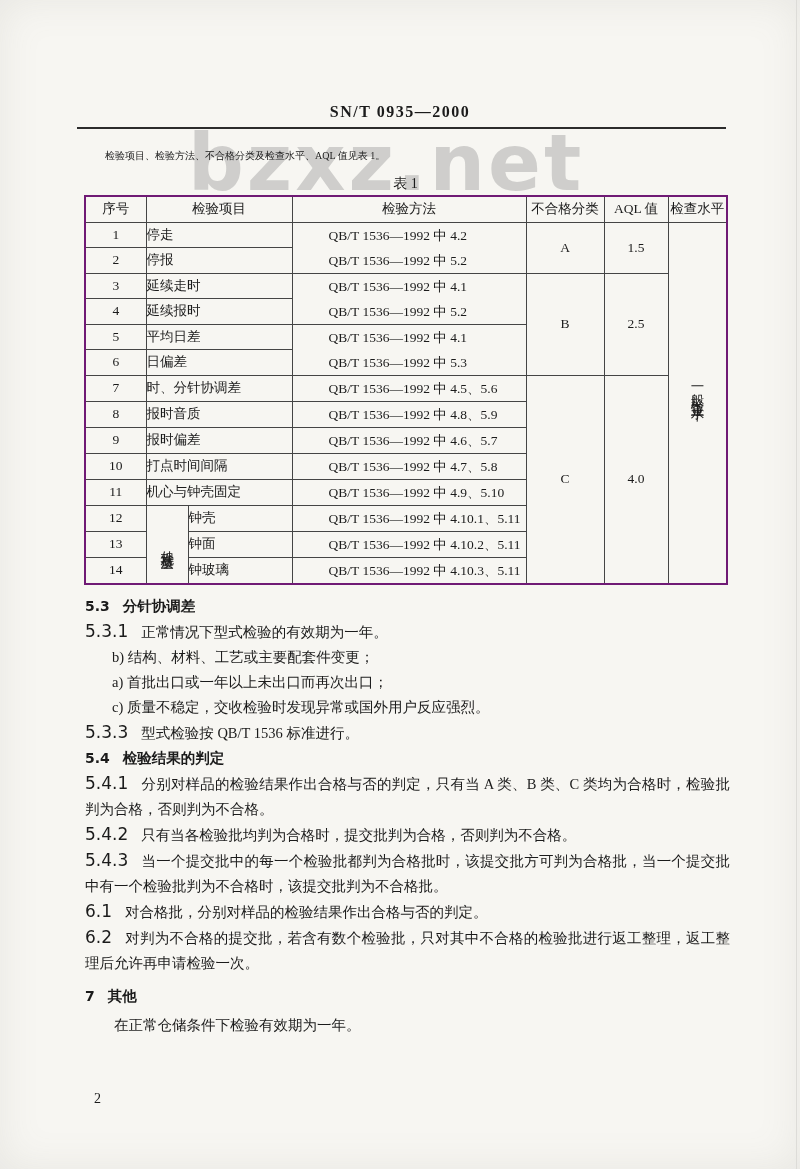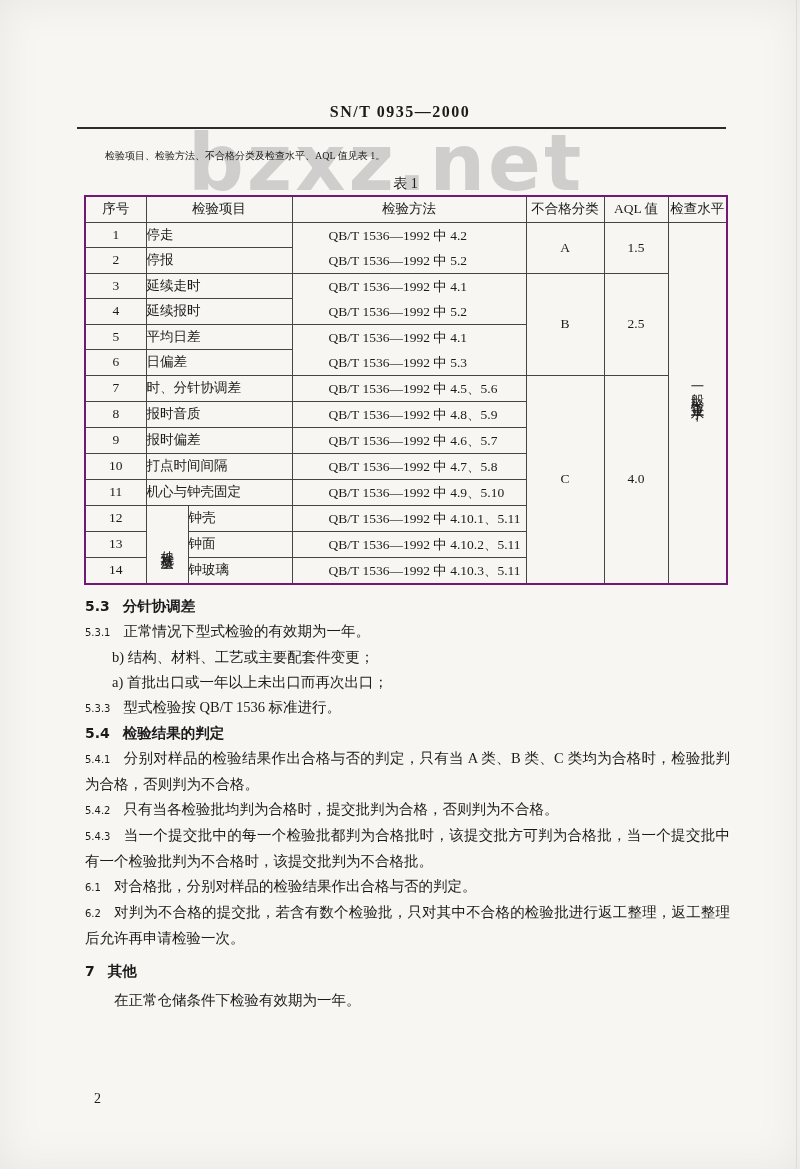--- a/index.html
+++ b/index.html
@@ -47,21 +47,21 @@
     writing-mode:vertical-rl; text-orientation:upright;
     display:inline-block; line-height:1;
   }
   .c-group .vert { letter-spacing:2px; font-size:13.5px; }
   .c-level .vert { letter-spacing:4px; font-size:13.5px; }
 
   .sections { margin:9px 0 0 85px; width:645px; font-size:14.5px; line-height:25px; text-align:justify; }
   .para { margin:0; }
   .clause-num {
     font-family:"DejaVu Sans","Liberation Sans",sans-serif;
-    font-size:10px; margin-right:13px; white-space:nowrap;
+    font-size:17px; margin-right:13px; white-space:nowrap;
   }
   .heading1, .heading2 { font-family:"DejaVu Sans","Liberation Sans",sans-serif; font-weight:bold; font-size:14.5px; }
   .heading1 { margin-top:8px; margin-bottom:4px; }
   .heading1 .clause-num, .heading2 .clause-num { font-size:14px; font-weight:bold; }
   .list { padding-left:27px; }
   .indent { text-indent:2em; margin-top:2px; }
 
   .page-number { position:absolute; left:94px; top:1091px; font-size:14px; z-index:2; }
 </style>
 </head>
@@ -199,20 +199,21 @@
             </td>
           </tr>
         </tbody>
     </table>
 
     <div class="sections">
         <div class="para heading2"><span class="clause-num">5.3</span><span>分针协调差</span></div>
         <div class="para clause"><span class="clause-num">5.3.1</span><span>正常情况下型式检验的有效期为一年。</span></div>
         <div class="para list"><span>b) 结构、材料、工艺或主要配套件变更；</span></div>
         <div class="para list"><span>a) 首批出口或一年以上未出口而再次出口；</span></div>
+        <div class="para list"><span>c) 质量不稳定，交收检验时发现异常或国外用户反应强烈。</span></div>
         <div class="para clause"><span class="clause-num">5.3.3</span><span>型式检验按 QB/T 1536 标准进行。</span></div>
         <div class="para heading2"><span class="clause-num">5.4</span><span>检验结果的判定</span></div>
         <div class="para clause"><span class="clause-num">5.4.1</span><span>分别对样品的检验结果作出合格与否的判定，只有当 A 类、B 类、C 类均为合格时，检验批判为合格，否则判为不合格。</span></div>
         <div class="para clause"><span class="clause-num">5.4.2</span><span>只有当各检验批均判为合格时，提交批判为合格，否则判为不合格。</span></div>
         <div class="para clause"><span class="clause-num">5.4.3</span><span>当一个提交批中的每一个检验批都判为合格批时，该提交批方可判为合格批，当一个提交批中有一个检验批判为不合格时，该提交批判为不合格批。</span></div>
         <div class="para clause"><span class="clause-num">6.1</span><span>对合格批，分别对样品的检验结果作出合格与否的判定。</span></div>
         <div class="para clause"><span class="clause-num">6.2</span><span>对判为不合格的提交批，若含有数个检验批，只对其中不合格的检验批进行返工整理，返工整理后允许再申请检验一次。</span></div>
         <div class="para heading1"><span class="clause-num">7</span><span>其他</span></div>
         <div class="para indent"><span>在正常仓储条件下检验有效期为一年。</span></div>
       </div>

